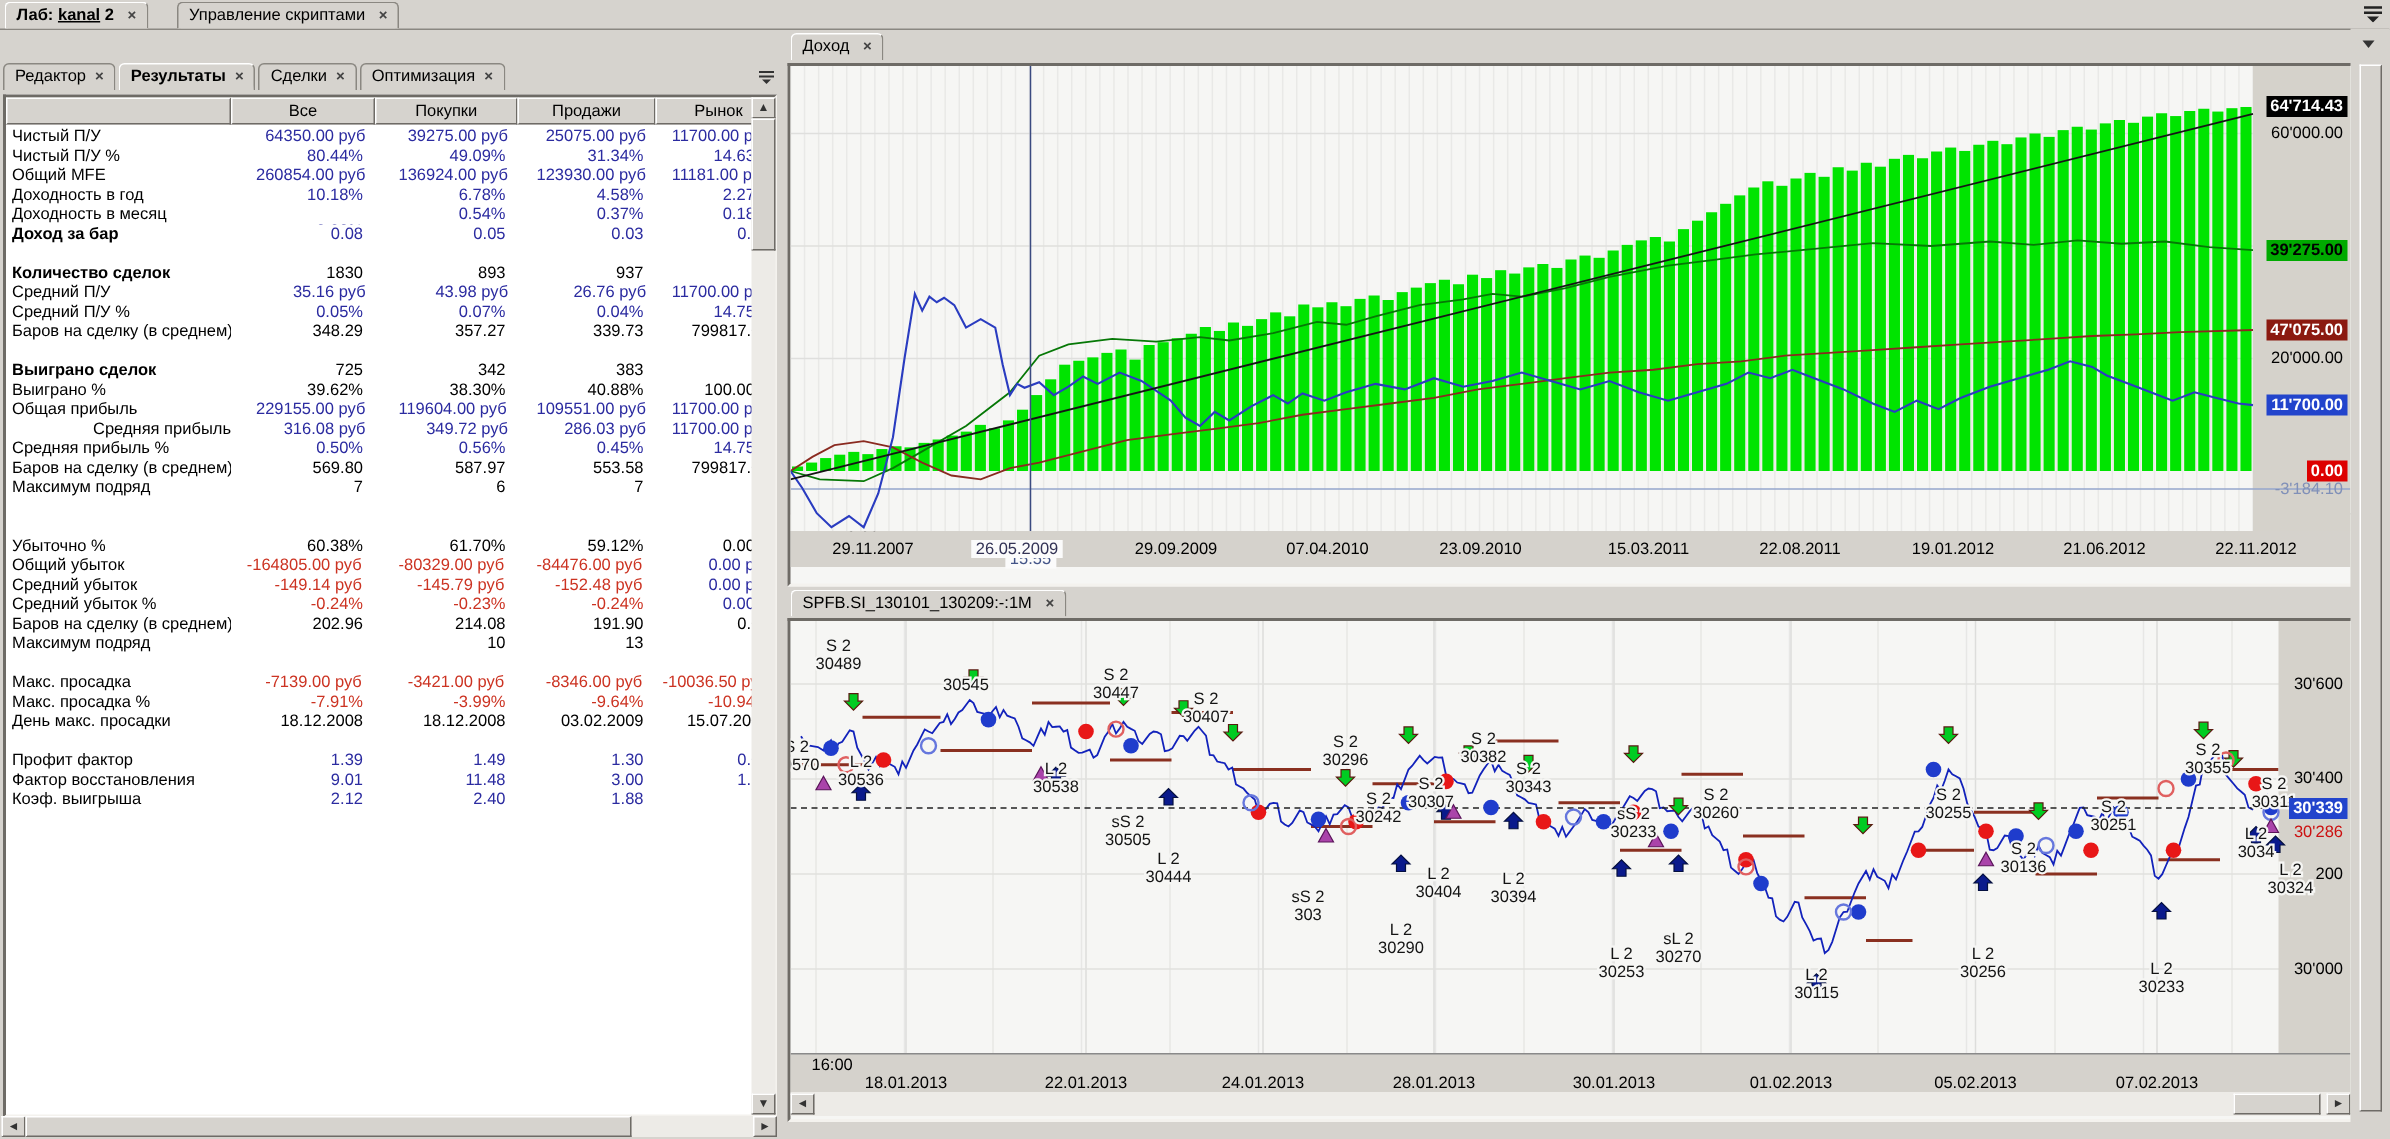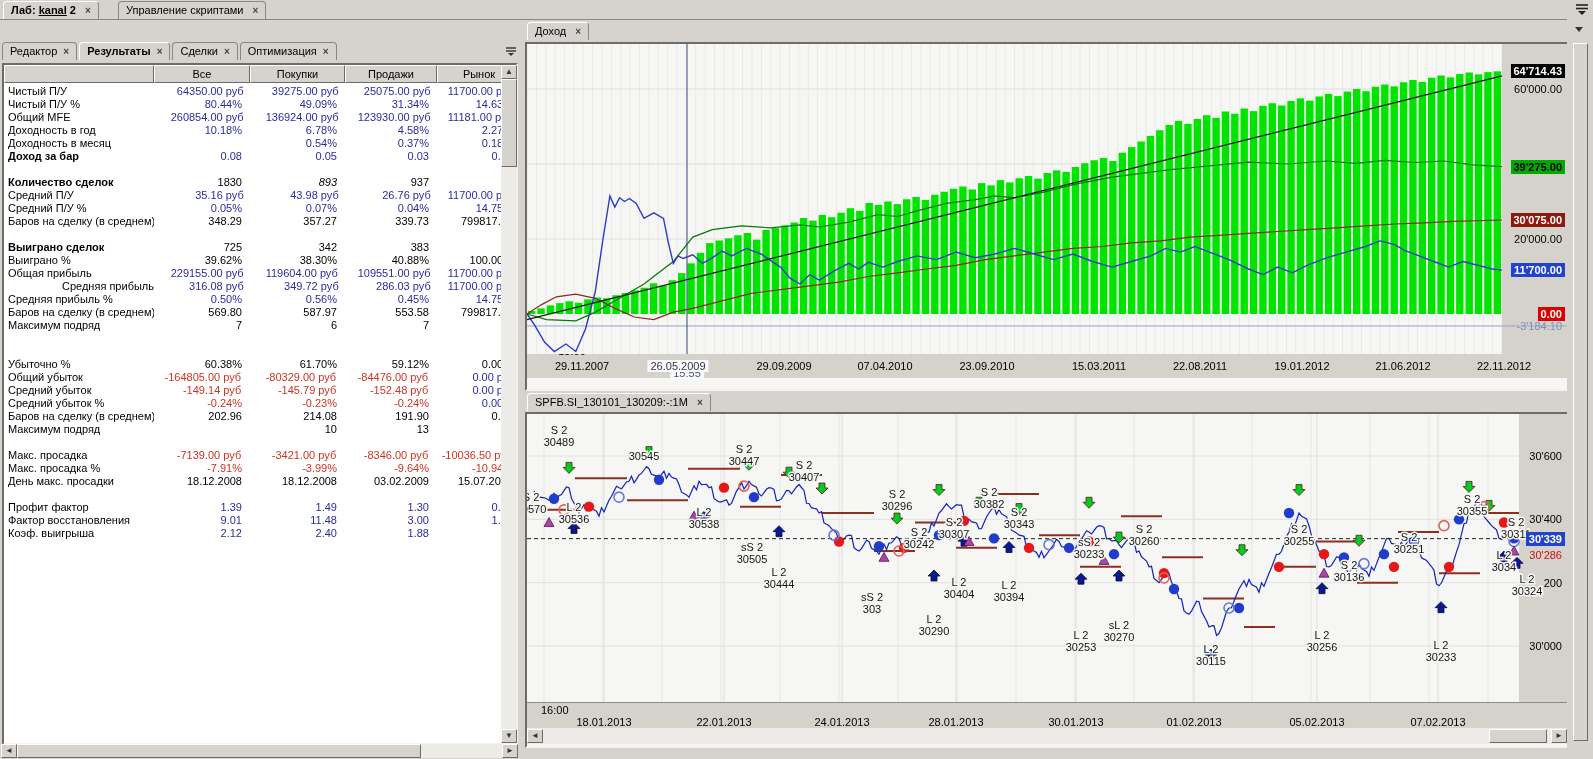--- a/index.html
+++ b/index.html
@@ -171,21 +171,21 @@
           </div>
           <div class="tv" style="width: 84px;">
             <span class="num cb" style="left: auto; right: 8px;">0.01</span>
           </div>
         </div>
         <div class="tr" style="top: 111px;">
           <div class="tl bold" style="width: 150px;">Количество сделок</div>
           <div class="tv" style="width: 96px;">
             <span class="num ck" style="left: auto; right: 8px;">1830</span>
           </div>
-          <div class="tv" style="width: 95px; font-style: italic;">
+          <div class="tv" style="width: 95px;">
             <span class="num ck" style="left: auto; right: 8px;">893</span>
           </div>
           <div class="tv" style="width: 92px;">
             <span class="num ck" style="left: auto; right: 8px;">937</span>
           </div>
           <div class="tv" style="width: 84px;">
             <span class="num ck" style="left: auto; right: 8px;">1</span>
           </div>
         </div>
         <div class="tr" style="top: 124px;">
@@ -787,21 +787,21 @@
           <line x1="0" y1="281.940375" x2="1040" y2="281.940375" stroke="#94a6cc"></line>
           <polyline points="0.0,270.0 19.5,275.6 48.8,276.8 68.3,268.1 87.8,256.9 117.0,240.0 146.3,217.5 165.8,193.1 185.3,185.6 214.5,181.9 243.8,183.8 273.0,180.8 292.5,183.0 321.8,178.1 351.0,170.6 370.5,172.5 390.0,166.9 419.3,159.4 448.5,155.6 468.0,151.9 487.5,153.8 516.8,148.1 546.0,140.6 585.0,133.1 614.3,129.4 643.5,125.6 682.5,121.9 721.5,118.1 760.5,120.0 799.5,117.0 828.8,119.3 858.0,116.3 887.3,118.5 916.5,117.0 945.8,120.8 975.0,122.7" fill="none" stroke="#067806" stroke-width="1.2"></polyline>
           <polyline points="0.0,270.0 14.6,260.6 29.3,252.8 48.8,250.1 68.3,254.3 87.8,264.4 107.3,273.0 126.8,275.6 146.3,268.1 165.8,264.4 195.0,256.9 224.3,249.4 253.5,245.6 282.8,241.9 312.0,238.1 341.3,232.5 370.5,228.8 399.8,225.0 429.0,221.3 458.3,215.6 487.5,211.9 516.8,208.1 546.0,204.4 575.3,202.5 604.5,198.8 633.8,196.9 663.0,193.1 692.3,191.3 721.5,189.4 750.8,187.5 780.0,185.6 809.3,183.8 838.5,181.9 867.8,180.0 897.0,178.9 926.3,177.4 975.0,176.0" fill="none" stroke="#8a2a20" stroke-width="1.2"></polyline>
           <polyline points="0.0,270.0 7.8,281.3 17.5,298.1 27.3,307.5 39.0,300.0 48.8,307.5 58.5,285.0 68.3,247.5 76.0,195.0 82.9,151.9 87.8,163.1 92.6,153.8 97.5,157.5 102.4,154.5 109.2,159.4 117.0,174.4 126.8,168.8 136.5,174.4 141.4,198.8 146.3,219.4 151.1,211.9 156.0,214.5 165.8,210.8 175.5,219.4 185.3,213.8 195.0,207.0 204.8,211.9 219.4,204.4 234.0,210.0 253.5,223.1 263.3,234.4 273.0,240.0 282.8,230.6 292.5,236.3 307.1,226.9 321.8,219.4 331.5,225.0 341.3,218.3 355.9,223.1 370.5,217.5 390.0,211.9 409.5,215.6 429.0,208.1 448.5,213.8 468.0,210.0 487.5,204.4 507.0,210.0 526.5,215.6 546.0,210.0 565.5,217.5 585.0,223.1 604.5,217.5 624.0,211.9 638.6,204.4 653.3,208.1 667.9,202.5 682.5,208.1 702.0,215.6 721.5,225.0 736.1,230.6 750.8,223.1 765.4,228.8 780.0,221.3 799.5,213.8 819.0,208.1 838.5,202.5 853.1,196.9 867.8,200.6 877.5,206.3 892.1,211.9 906.8,217.5 921.4,223.1 936.0,217.5 950.6,221.3 965.3,225.0 975.0,226.1" fill="none" stroke="#2a3cc0" stroke-width="1.4"></polyline>
           <polyline points="0.0,275.6 975.0,31.9" fill="none" stroke="#151515" stroke-width="1.2"></polyline>
           <line x1="160" y1="0" x2="160" y2="310" stroke="#3a4a80"></line>
         </svg>
         <div class="ylab" style="top: 20.3225px; background: rgb(0, 0, 0); color: rgb(255, 255, 255);">64'714.43</div>
         <div class="ylab" style="top: 38px; font-weight: normal;">60'000.00</div>
         <div class="ylab" style="top: 115.719px; background: rgb(0, 170, 0); color: rgb(0, 0, 0);">39'275.00</div>
-        <div class="ylab" style="top: 168.969px; background: rgb(139, 26, 16); color: rgb(255, 255, 255);">30'075.00</div>
+        <div class="ylab" style="top: 168.969px; background: rgb(139, 26, 16); color: rgb(255, 255, 255);">47'075.00</div>
         <div class="ylab" style="top: 188px; font-weight: normal;">20'000.00</div>
         <div class="ylab" style="top: 219.125px; background: rgb(34, 68, 204); color: rgb(255, 255, 255);">11'700.00</div>
         <div class="ylab" style="top: 263px; background: rgb(221, 0, 0); color: rgb(255, 255, 255);">0.00</div>
         <div class="ylab" style="top: 274.94px; color: rgb(128, 144, 184); font-weight: normal;">-3'184.10</div>
       </div>
 
     <div class="ptab-row" style="left:4px;top:373px">
       <div class="tab active" style="left:0;font-weight:normal">
         <span>SPFB.SI_130101_130209:-:1M</span>
         <span class="close">×</span>

